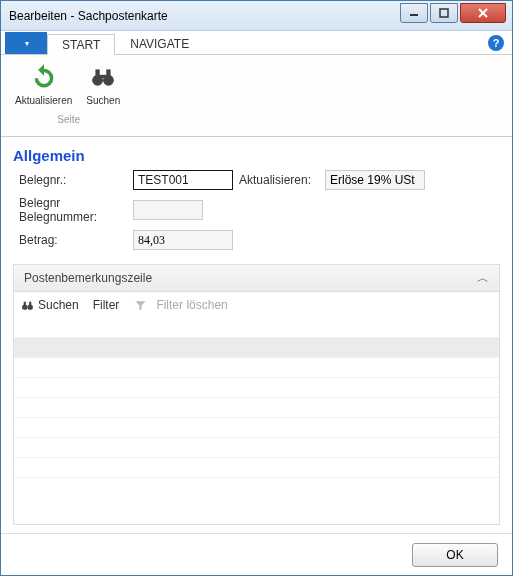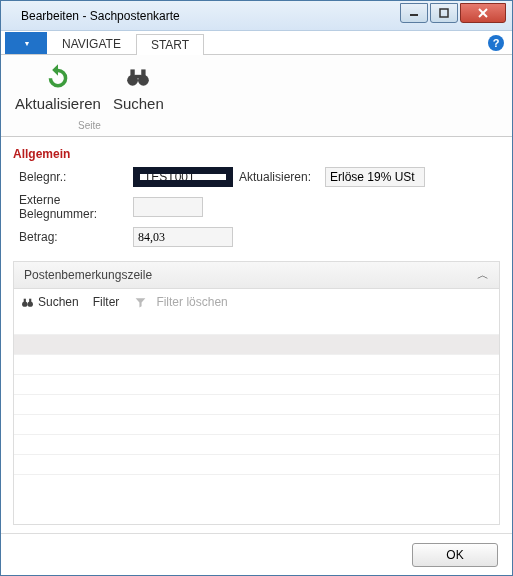--- a/index.html
+++ b/index.html
@@ -1,48 +1,48 @@
 <!DOCTYPE html>
 <html><head>
 <meta charset="utf-8">
 <style>
   * { box-sizing: border-box; margin: 0; padding: 0; font-family: "Segoe UI", Tahoma, sans-serif; }
   html, body { width: 513px; height: 576px; overflow: hidden; }
   .window { width: 513px; height: 576px; border: 1px solid #4a79a5; background: #fff; display: flex; flex-direction: column; }
   .titlebar { height: 30px; background: linear-gradient(#e8f1fa, #d6e5f5); display: flex; align-items: center; padding-left: 8px; border-bottom: 1px solid #b8cde2; }
-  .titlebar-text { font-size: 12px; color: #000; margin-left: 12px; }
+  .titlebar-text { font-size: 12px; color: #000; }
   .titlebar-btns { margin-left: auto; display: flex; }
   .tb-btn { width: 28px; height: 20px; border: 1px solid #5a7ca0; margin-top: -6px; margin-right: 2px; display: flex; align-items: center; justify-content: center; font-size: 10px; background: linear-gradient(#e8f0f8,#c9dceb); border-radius: 0 0 3px 3px; }
   .tb-btn.close { width: 46px; background: linear-gradient(#e67a6e,#c8493a); color: #fff; border-color: #8a2e24; margin-right: 6px; }
   .tb-btn svg { display: block; }
   
   .ribbon-tabs { height: 24px; display: flex; align-items: flex-end; border-bottom: 1px solid #ccc; background: #fff; padding-left: 4px; position: relative; }
   .file-tab { width: 42px; height: 22px; background: #2072c9; display: flex; align-items: center; justify-content: center; color: #fff; font-size: 10px; }
   .file-tab::after { content: "▼"; font-size: 7px; margin-left: 2px; }
   .rtab { padding: 3px 14px; font-size: 12px; color: #333; border: 1px solid transparent; border-bottom: none; cursor: default; }
   .rtab.active { border-color: #ccc; background: #fff; position: relative; top: 1px; }
   .help-icon { position: absolute; right: 8px; top: 4px; width: 16px; height: 16px; border-radius: 50%; background: #1e74d0; color: #fff; font-size: 11px; font-weight: bold; display: flex; align-items: center; justify-content: center; }
   
   .ribbon-body { height: 82px; border-bottom: 1px solid #ccc; display: flex; align-items: flex-start; padding: 4px 8px 0 8px; background: #fdfdfd; }
   .rgroup { display: flex; flex-direction: column; align-items: center; }
   .rgroup-btns { display: flex; }
-  .rbtn { display: flex; flex-direction: column; align-items: center; justify-content: flex-start; padding: 2px 6px; font-size: 15px; color: #333; min-width: 50px; }
+  .rbtn { display: flex; flex-direction: column; align-items: center; justify-content: flex-start; padding: 2px 6px; font-size: 10px; color: #333; min-width: 50px; }
   .rbtn .ric { width: 32px; height: 32px; display: flex; align-items: center; justify-content: center; margin-bottom: 2px; }
   .rgroup-label { font-size: 10px; color: #999; margin-top: 6px; }
   
   .content { flex: 1; padding: 10px 12px 8px 12px; overflow: hidden; display: flex; flex-direction: column; }
-  .section-title { font-size: 12px; font-weight: bold; color: #b91c1c; margin-bottom: 6px; }
+  .section-title { font-size: 15px; font-weight: bold; color: #1d4ed8; margin-bottom: 6px; }
   .form-grid { display: flex; }
   .form-col { display: flex; flex-direction: column; gap: 6px; }
   .form-row { display: flex; align-items: center; font-size: 12px; }
   .form-row label { width: 120px; color: #333; padding-left: 6px; }
   .form-col.right .form-row label { width: 92px; }
   .form-col.right .finput { width: 100px; }
   .finput { width: 100px; height: 20px; border: 1px solid #ccc; background: #f5f5f5; font-size: 12px; padding: 1px 4px; }
-  .finput.focused { border: 7px solid #0f172a; background: #fff; color: #1a1a1a; }
+  .finput.focused { border: 1px solid #0f172a; background: #fff; color: #1a1a1a; }
   .finput.right { text-align: left; font-family: Liberation Serif, serif; }
   
   .fasttab-header { margin-top: 14px; height: 28px; background: linear-gradient(#f7f7f7,#ececec); border: 1px solid #ddd; display: flex; align-items: center; padding: 0 10px; font-size: 12px; color: #444; position: relative; text-align: right; }
   .fasttab-header .chev { position: absolute; right: 10px; font-size: 12px; }
   
   .list-toolbar { display: flex; align-items: center; gap: 14px; height: 26px; padding: 0 6px; font-size: 12px; border-left: 1px solid #ddd; border-right: 1px solid #ddd; }
   .lt-item { display: flex; align-items: center; gap: 4px; color: #333; }
   .lt-item.disabled { color: #aaa; gap: 9px; }
   .lt-icon { width: 14px; height: 14px; display: flex; align-items: center; justify-content: center; }
   
@@ -79,22 +79,22 @@
         <svg width="10" height="10">
             <line x1="1" y1="1" x2="9" y2="9" stroke="#fff" stroke-width="2"></line>
             <line x1="9" y1="1" x2="1" y2="9" stroke="#fff" stroke-width="2"></line>
           </svg>
       </div>
     </div>
   </div>
 
   <div class="ribbon-tabs">
     <div class="file-tab"></div>
+    <div class="rtab active">START</div>
     <div class="rtab">NAVIGATE</div>
-    <div class="rtab active">START</div>
     <div class="help-icon">?</div>
   </div>
 
   <div class="ribbon-body">
     <div class="rgroup">
       <div class="rgroup-btns">
         <div class="rbtn">
           <span class="ric">
             <svg width="28" height="28" viewBox="0 0 24 24">
                 <path d="M12 4 V1 L7 6 l5 5 V8 a5 5 0 1 1-5 5 H4 a8 8 0 1 0 8-8z" fill="#3d9c3d"></path>
@@ -122,21 +122,21 @@
   <div class="content">
     <div class="section-title">Allgemein</div>
 
     <div class="form-grid">
       <div class="form-col">
         <div class="form-row">
           <label>Belegnr.:</label>
           <input class="finput focused" value="TEST001" style="">
         </div>
         <div class="form-row">
-          <label>Externe Belegnummer:</label>
+          <label>Belegnr Belegnummer:</label>
           <input class="finput" style="width: 70px;" value="">
         </div>
         <div class="form-row">
           <label>Betrag:</label>
           <input class="finput right" value="84,03" style="">
         </div>
       </div>
       <div class="form-col right">
         <div class="form-row">
           <label>Aktualisieren:</label>

